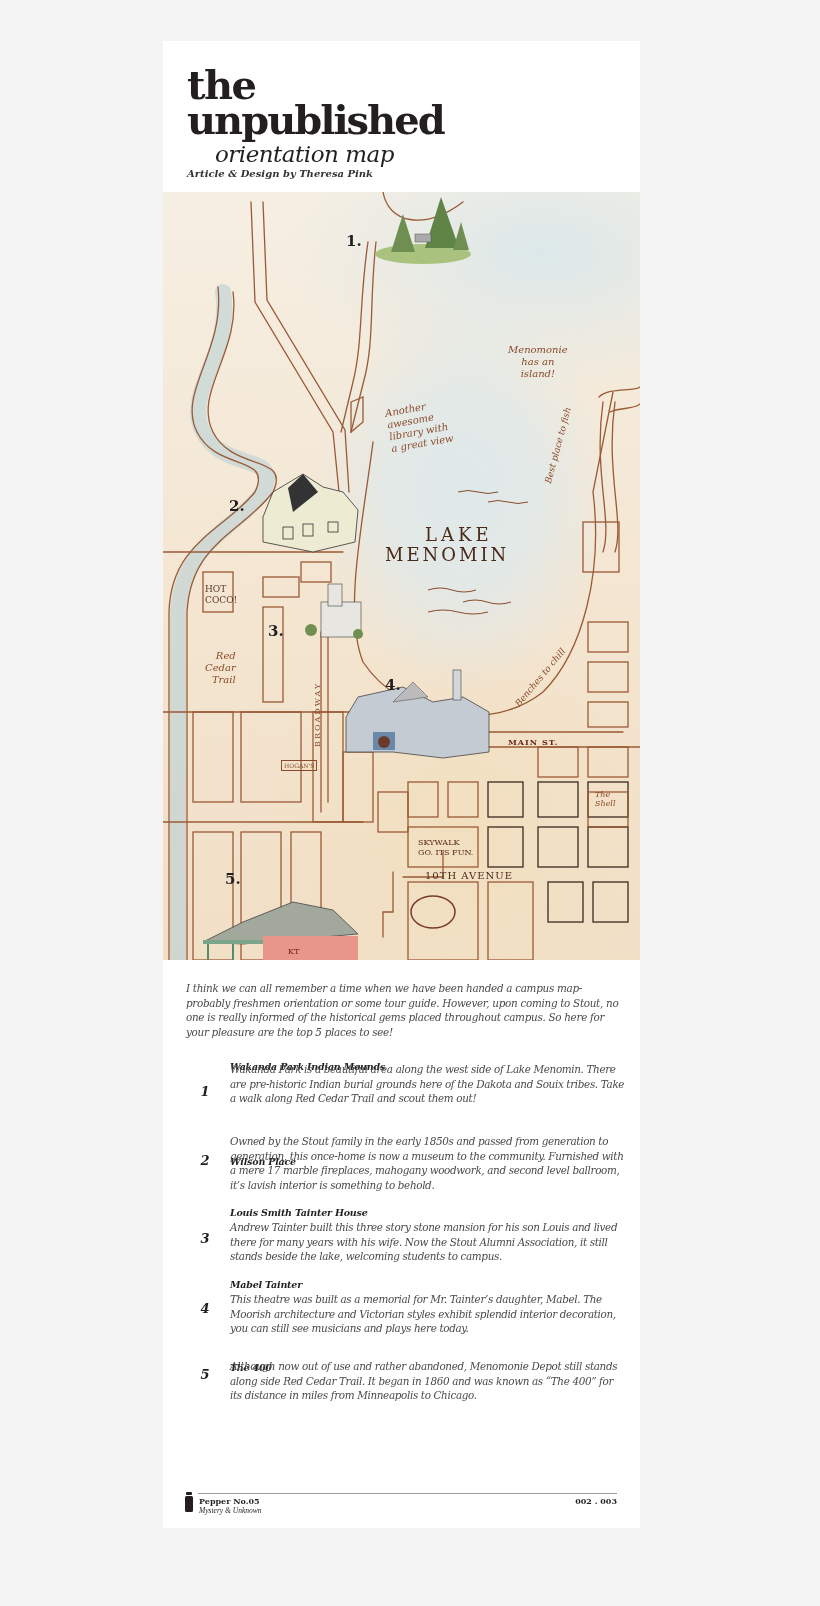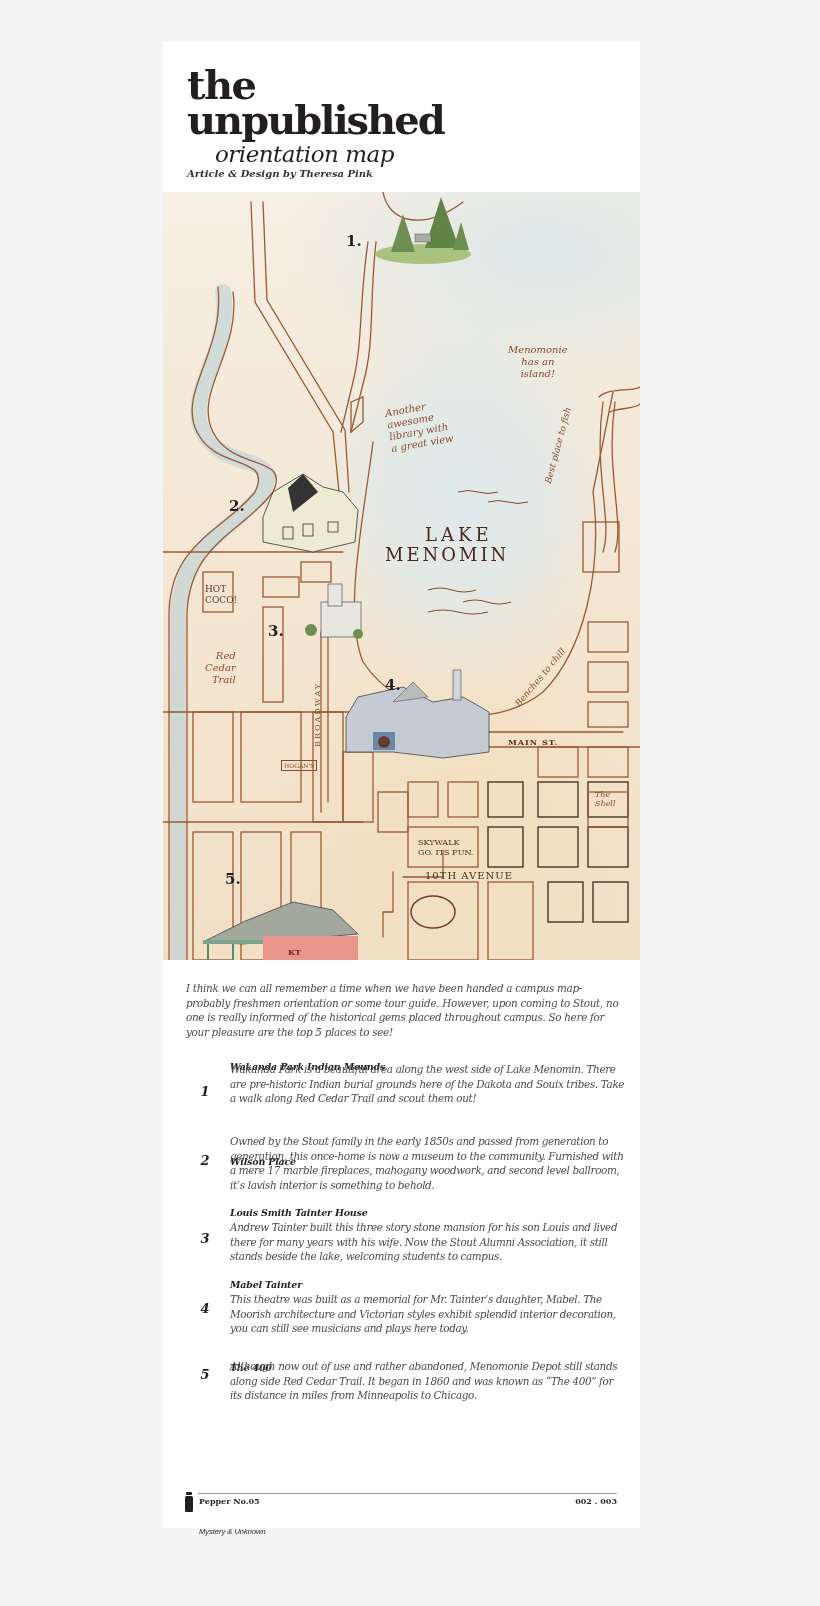--- a/index.html
+++ b/index.html
@@ -77,21 +77,21 @@
     
     .footer { position: absolute; left: 22px; top: 1450px; width: 432px; height: 30px; text-align: right; }
     .footer .rule { position: absolute; left: 13px; right: 0; top: 2px; height: 1px; background: #9a9a9a; }
     .footer .shaker { position: absolute; left: 0; top: 1px; width: 8px; height: 20px; }
     .footer .mag {
       position: absolute; left: 14px; top: 5px;
       font-family: "DejaVu Serif", serif; font-weight: bold; font-size: 8px; color: #231f20;
     }
     .footer .issue {
       position: absolute; left: 14px; top: 15px;
-      font-family: Liberation Sans, sans-serif; font-style: italic; font-size: 7.5px; color: #231f20; margin-top: 21px;
+      font-family: Liberation Serif, serif; font-style: italic; font-size: 7.5px; color: #231f20;
     }
     .footer .pages {
       position: absolute; right: 0; top: 5px;
       font-family: "DejaVu Serif", serif; font-weight: bold; font-size: 8px; color: #231f20;
     }
   </style>
 </head>
 <body>
 
 <div class="page">
@@ -262,21 +262,21 @@
     <div class="lbl" style="left:118px;top:568px;font-style:normal;font-size:6px;border:1px solid #8a4a2a;padding:1px 2px;">HOGAN'S</div>
     <div class="lbl" style="left:432px;top:598px;font-size:8px;line-height:9px;">
       <div>The</div>
       <div>Shell</div>
     </div>
     <div class="lbl" style="left:255px;top:646px;font-style:normal;font-size:8px;line-height:10px;color:#5a2a1a;">
       <div>SKYWALK</div>
       <div>GO. ITS FUN.</div>
     </div>
     <div class="lbl" style="left:262px;top:678px;font-style:normal;font-size:10px;letter-spacing:1px;color:#4a2a1a;">10TH AVENUE</div>
-    <div class="lbl" style="left:125px;top:755px;font-style:normal;font-weight:bold;font-size:8px;color:#6a2a1a;">KT</div>
+    <div class="lbl" style="left:125px;top:755px;font-style:normal;font-weight:normal;font-size:8px;color:#6a2a1a;">KT</div>
   </div>
 
   <div class="intro">I think we can all remember a time when we have been handed a campus map- probably freshmen orientation or some tour guide. However, upon coming to Stout, no one is really informed  of the historical gems placed throughout campus. So here for your pleasure are the top 5 places to see!</div>
 
   <div class="place" style="top:1020px;">
     <div class="pnum" style="top:23px;">1</div>
     <div class="ptitle" style="top:0;">Wakanda Park Indian Mounds</div>
     <div class="pbody" style="top:1px;">Wakanda Park is a beautiful area along the west side of Lake Menomin. There are pre-historic Indian burial grounds here of the Dakota and Souix tribes. Take a walk along Red Cedar Trail and scout them out!</div>
   </div>
   <div class="place" style="top:1087px;">

